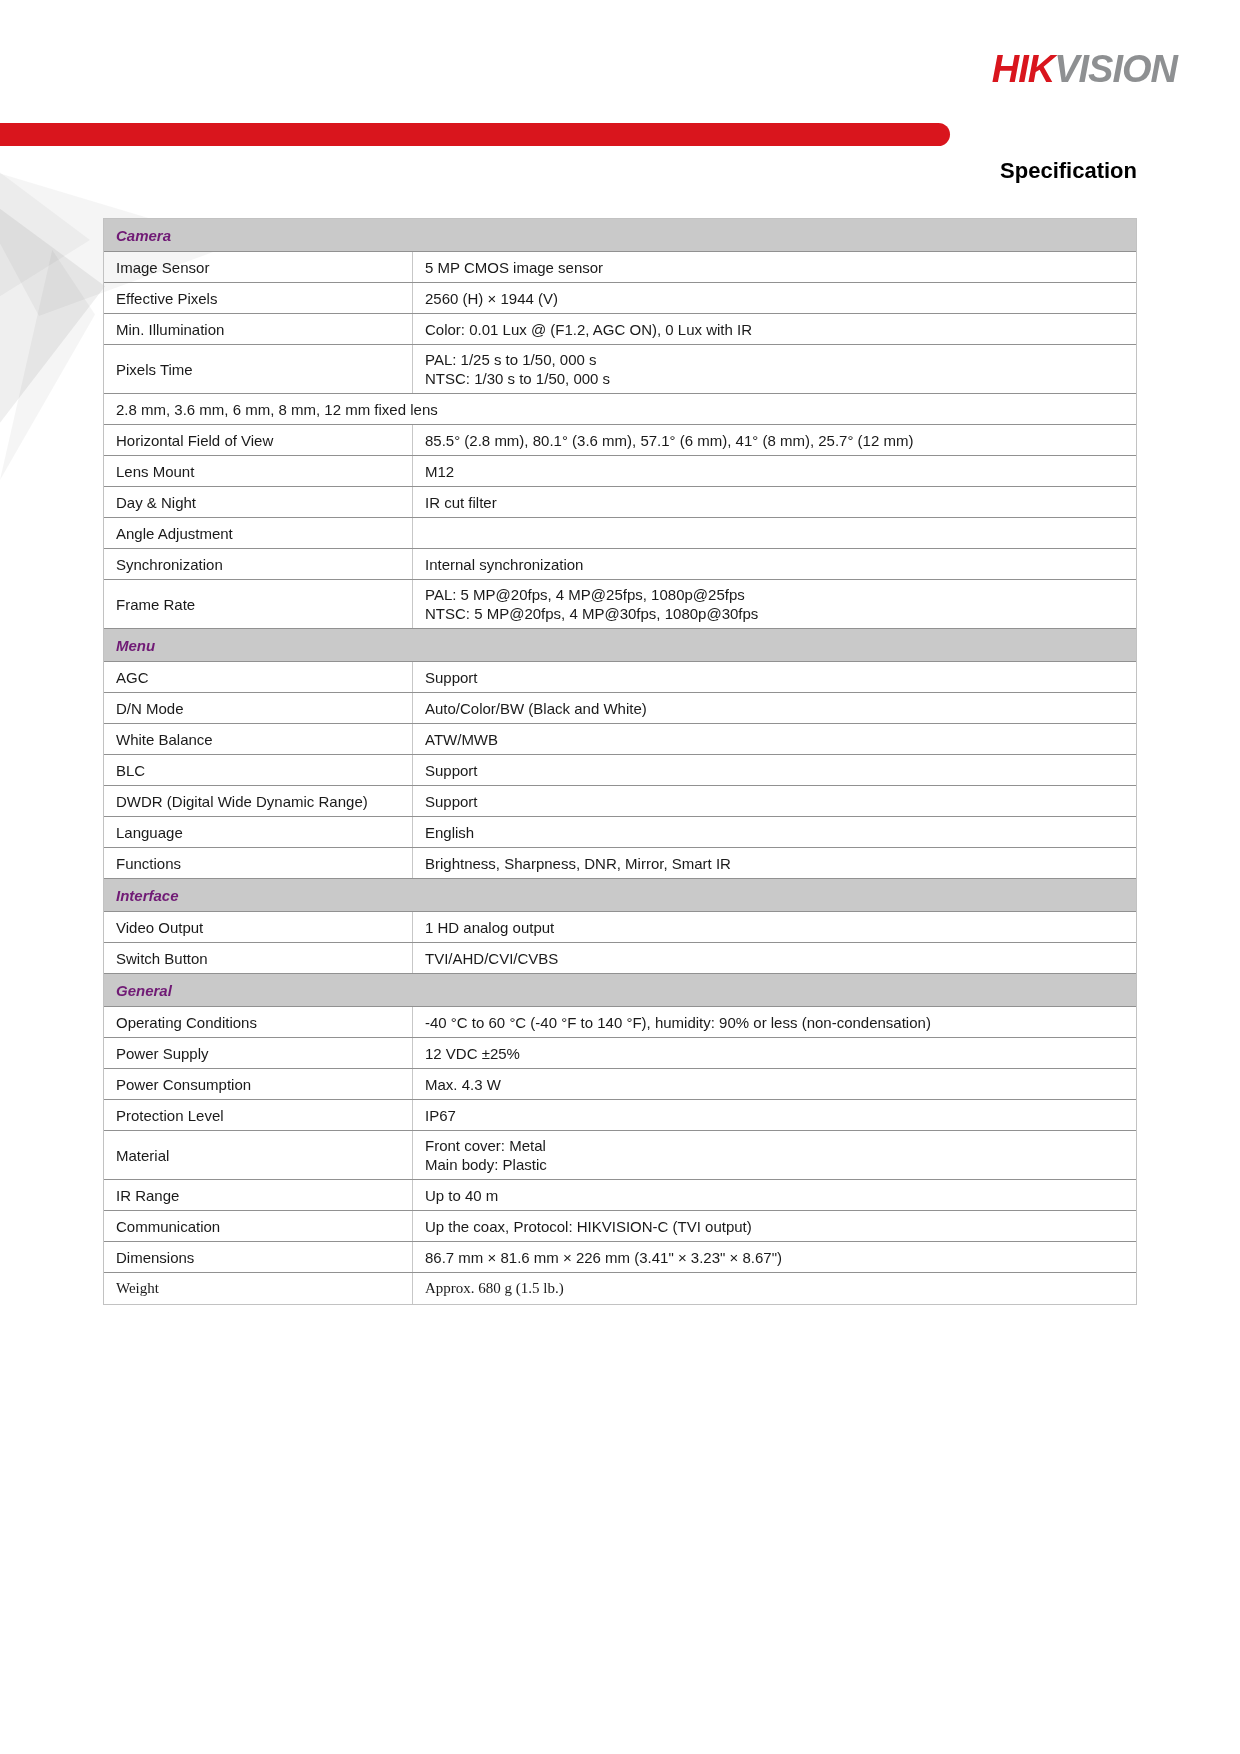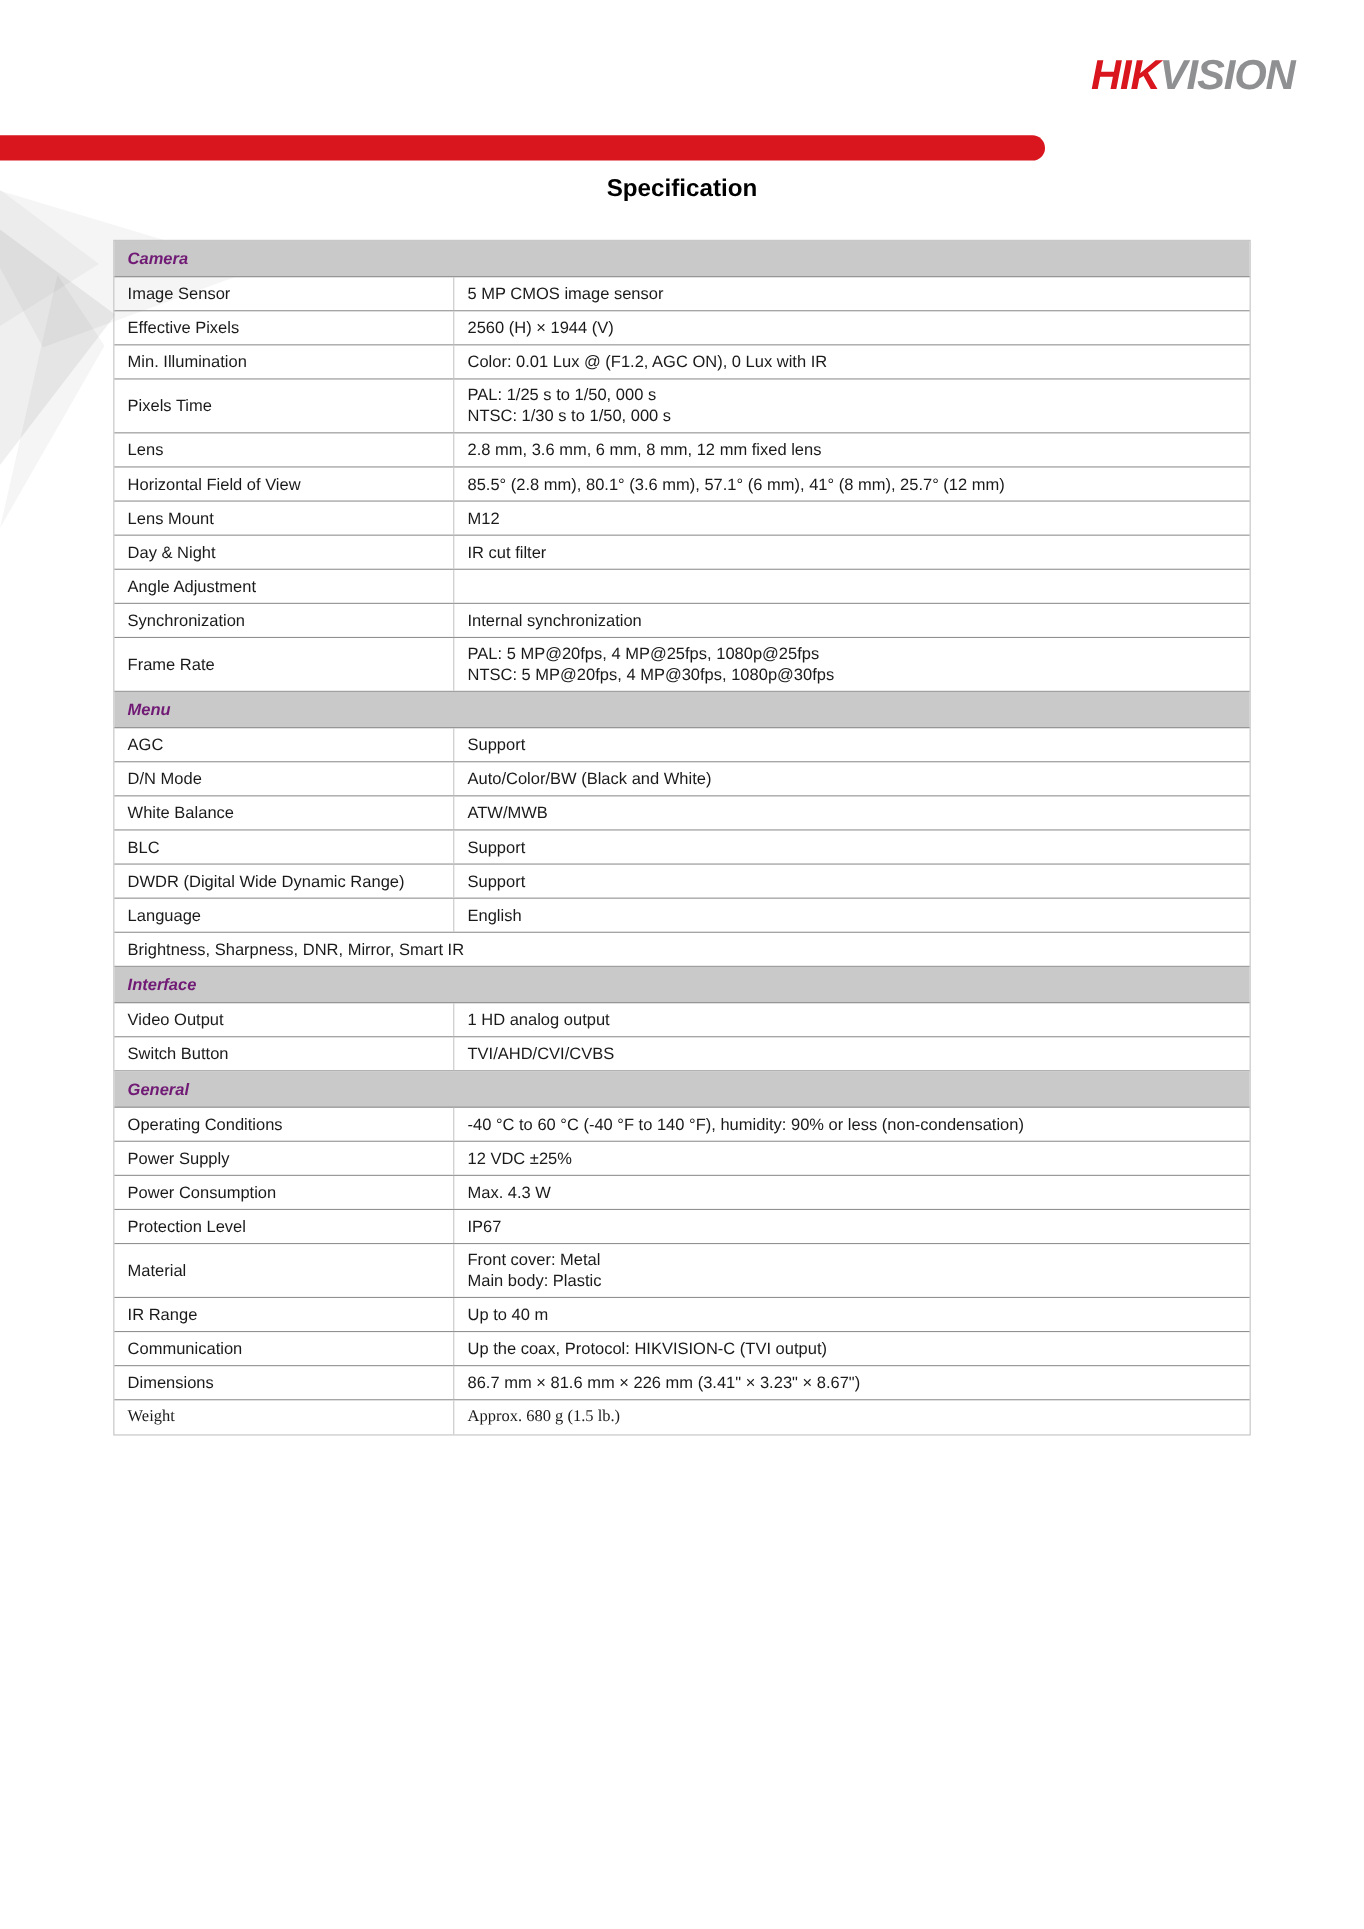--- a/index.html
+++ b/index.html
@@ -56,21 +56,21 @@
   .tri3{left:0px;top:100px;width:95px;height:230px;background:rgba(80,80,80,0.06);
         clip-path:polygon(55% 0%, 100% 28%, 0% 100%);}
   .tri4{left:-30px;top:0px;width:120px;height:150px;background:rgba(80,80,80,0.05);
         clip-path:polygon(0% 0%, 100% 60%, 20% 100%);}
   
   .page-title{
     position:absolute;
     left:103px;
     top:158px;
     width:1034px;
-    text-align:center;
+    text-align:right;
     font-size:22px;
     font-weight:bold;
     color:#000;
   }
   
   .spec-table{
     position:absolute;
     left:103px;
     top:218px;
     width:1034px;
@@ -149,21 +149,20 @@
         </div>
       </div>
       <div class="row">
         <div class="cell label">Pixels Time</div>
         <div class="cell value">
           <div>PAL: 1/25 s to 1/50, 000 s</div>
           <div>NTSC: 1/30 s to 1/50, 000 s</div>
         </div>
       </div>
       <div class="row">
-        <div class="cell label">Lens</div>
         <div class="cell value">
           <div>2.8 mm, 3.6 mm, 6 mm, 8 mm, 12 mm fixed lens</div>
         </div>
       </div>
       <div class="row">
         <div class="cell label">Horizontal Field of View</div>
         <div class="cell value">
           <div>85.5° (2.8 mm), 80.1° (3.6 mm), 57.1° (6 mm), 41° (8 mm), 25.7° (12 mm)</div>
         </div>
       </div>
@@ -226,20 +225,21 @@
           <div>Support</div>
         </div>
       </div>
       <div class="row">
         <div class="cell label">Language</div>
         <div class="cell value">
           <div>English</div>
         </div>
       </div>
       <div class="row">
+        <div class="cell label">Functions</div>
         <div class="cell value">
           <div>Brightness, Sharpness, DNR, Mirror, Smart IR</div>
         </div>
       </div>
       <div class="section-header">Interface</div>
       <div class="row">
         <div class="cell label">Video Output</div>
         <div class="cell value">
           <div>1 HD analog output</div>
         </div>

